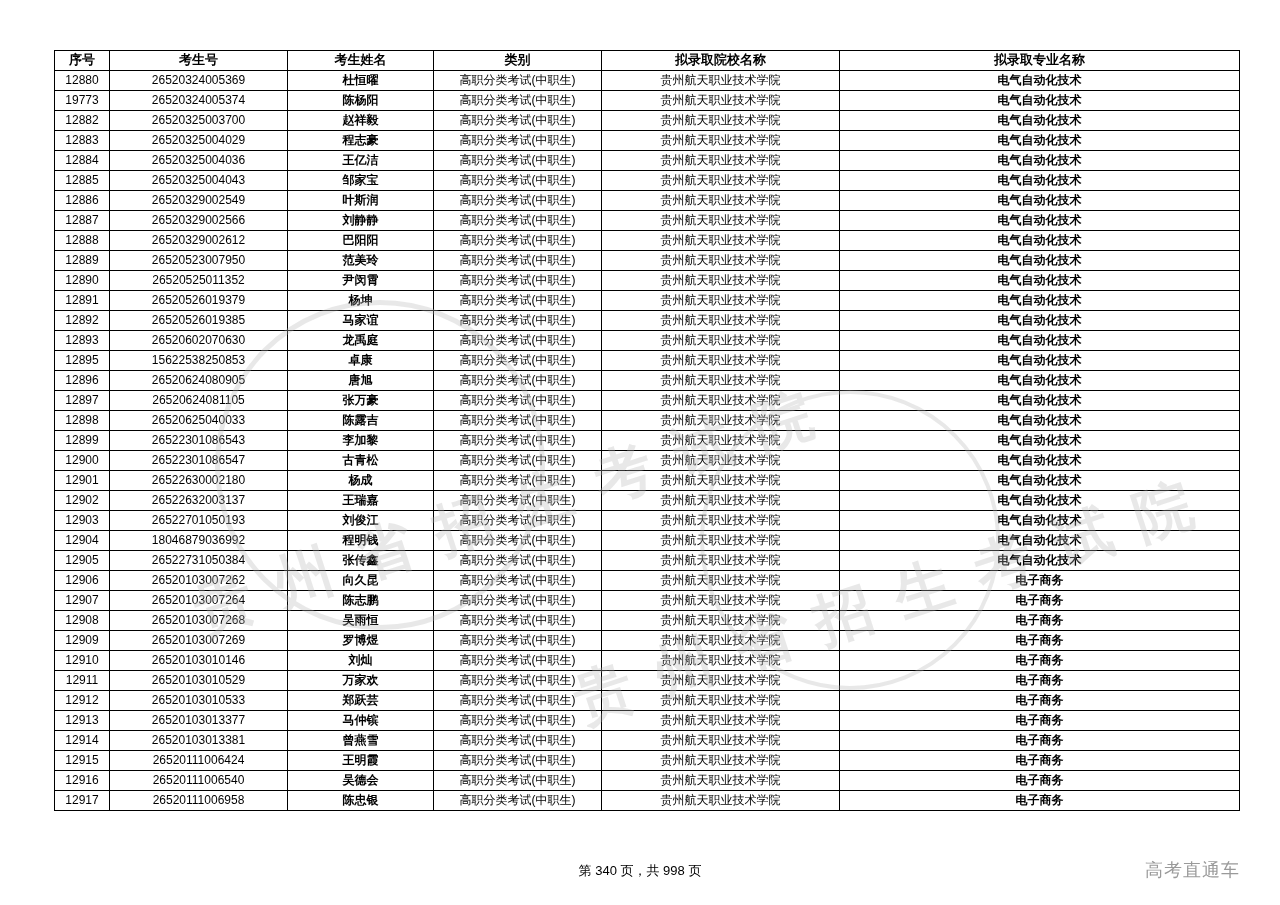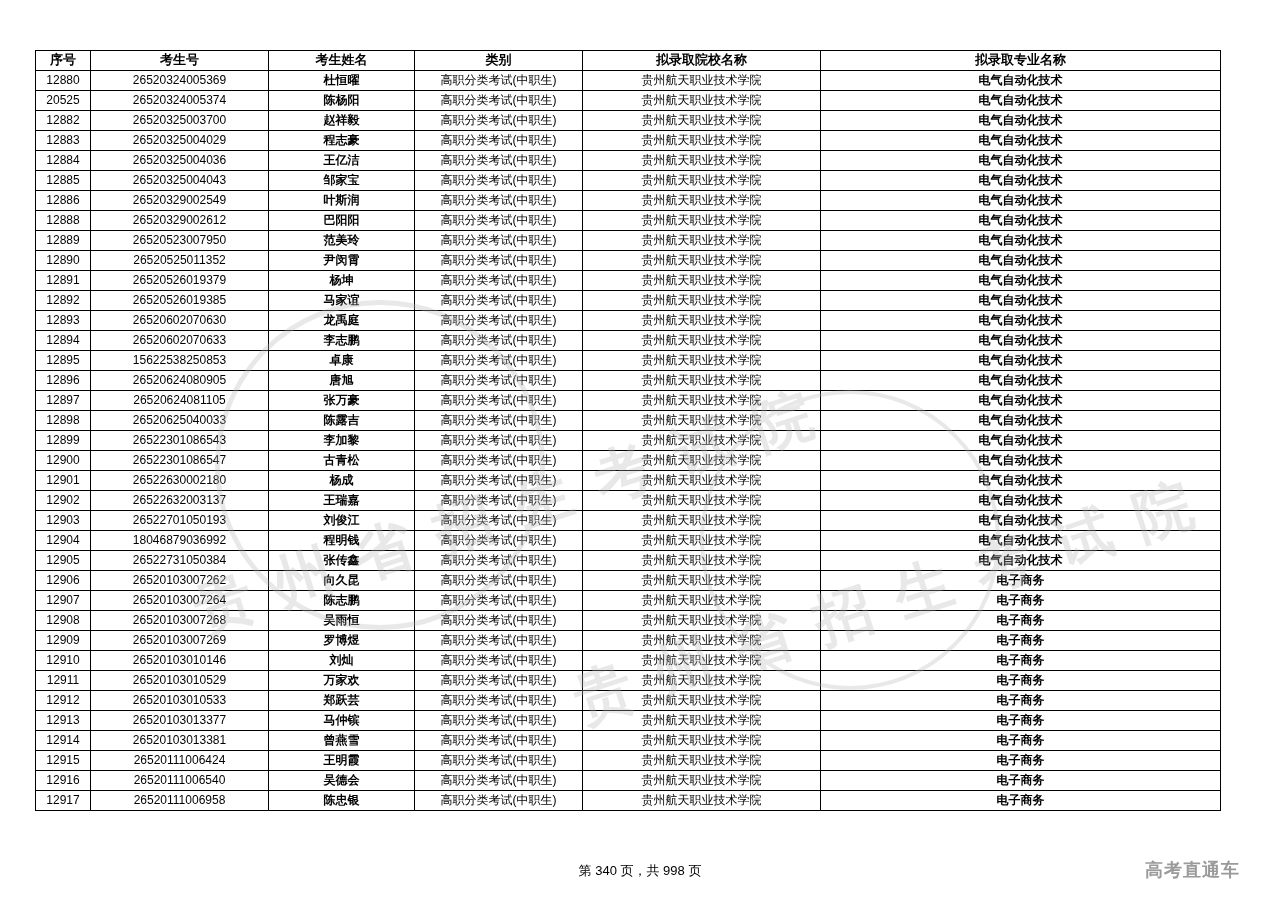--- a/index.html
+++ b/index.html
@@ -11,21 +11,21 @@
     position: relative;
     overflow: hidden;
   }
   .page {
     position: absolute;
     inset: 0;
     background: #ffffff;
   }
   table.roster {
     position: absolute;
-    left: 35px;
+    left: 54px;
     top: 50px;
     width: 1185px;
     border-collapse: collapse;
     table-layout: fixed;
   }
   table.roster th, table.roster td {
     border: 1px solid #000000;
     text-align: center;
     vertical-align: middle;
     font-size: 12px;
@@ -58,21 +58,21 @@
     top: 862px;
     text-align: center;
     font-size: 13px;
     color: #000000;
   }
   .brand {
     position: absolute;
     right: 40px;
     top: 858px;
     font-size: 18px;
-    font-weight: bold;
+    font-weight: normal;
     color: #9a9a9a;
     letter-spacing: 1px;
   }
 
   
   .watermark-layer {
     position: absolute;
     inset: 0;
     pointer-events: none;
     z-index: 5;
@@ -124,21 +124,21 @@
     <tbody id="roster-body">
         <tr>
           <td class="col-seq">12880</td>
           <td class="col-id">26520324005369</td>
           <td class="col-name">杜恒曜</td>
           <td class="col-category">高职分类考试(中职生)</td>
           <td class="col-school">贵州航天职业技术学院</td>
           <td class="col-major">电气自动化技术</td>
         </tr>
         <tr>
-          <td class="col-seq">20525</td>
+          <td class="col-seq">19773</td>
           <td class="col-id">26520324005374</td>
           <td class="col-name">陈杨阳</td>
           <td class="col-category">高职分类考试(中职生)</td>
           <td class="col-school">贵州航天职业技术学院</td>
           <td class="col-major">电气自动化技术</td>
         </tr>
         <tr>
           <td class="col-seq">12882</td>
           <td class="col-id">26520325003700</td>
           <td class="col-name">赵祥毅</td>
@@ -172,20 +172,28 @@
         </tr>
         <tr>
           <td class="col-seq">12886</td>
           <td class="col-id">26520329002549</td>
           <td class="col-name">叶斯润</td>
           <td class="col-category">高职分类考试(中职生)</td>
           <td class="col-school">贵州航天职业技术学院</td>
           <td class="col-major">电气自动化技术</td>
         </tr>
         <tr>
+          <td class="col-seq">12887</td>
+          <td class="col-id">26520329002566</td>
+          <td class="col-name">刘静静</td>
+          <td class="col-category">高职分类考试(中职生)</td>
+          <td class="col-school">贵州航天职业技术学院</td>
+          <td class="col-major">电气自动化技术</td>
+        </tr>
+        <tr>
           <td class="col-seq">12888</td>
           <td class="col-id">26520329002612</td>
           <td class="col-name">巴阳阳</td>
           <td class="col-category">高职分类考试(中职生)</td>
           <td class="col-school">贵州航天职业技术学院</td>
           <td class="col-major">电气自动化技术</td>
         </tr>
         <tr>
           <td class="col-seq">12889</td>
           <td class="col-id">26520523007950</td>
@@ -215,28 +223,20 @@
           <td class="col-id">26520526019385</td>
           <td class="col-name">马家谊</td>
           <td class="col-category">高职分类考试(中职生)</td>
           <td class="col-school">贵州航天职业技术学院</td>
           <td class="col-major">电气自动化技术</td>
         </tr>
         <tr>
           <td class="col-seq">12893</td>
           <td class="col-id">26520602070630</td>
           <td class="col-name">龙禹庭</td>
-          <td class="col-category">高职分类考试(中职生)</td>
-          <td class="col-school">贵州航天职业技术学院</td>
-          <td class="col-major">电气自动化技术</td>
-        </tr>
-        <tr>
-          <td class="col-seq">12894</td>
-          <td class="col-id">26520602070633</td>
-          <td class="col-name">李志鹏</td>
           <td class="col-category">高职分类考试(中职生)</td>
           <td class="col-school">贵州航天职业技术学院</td>
           <td class="col-major">电气自动化技术</td>
         </tr>
         <tr>
           <td class="col-seq">12895</td>
           <td class="col-id">15622538250853</td>
           <td class="col-name">卓康</td>
           <td class="col-category">高职分类考试(中职生)</td>
           <td class="col-school">贵州航天职业技术学院</td>

